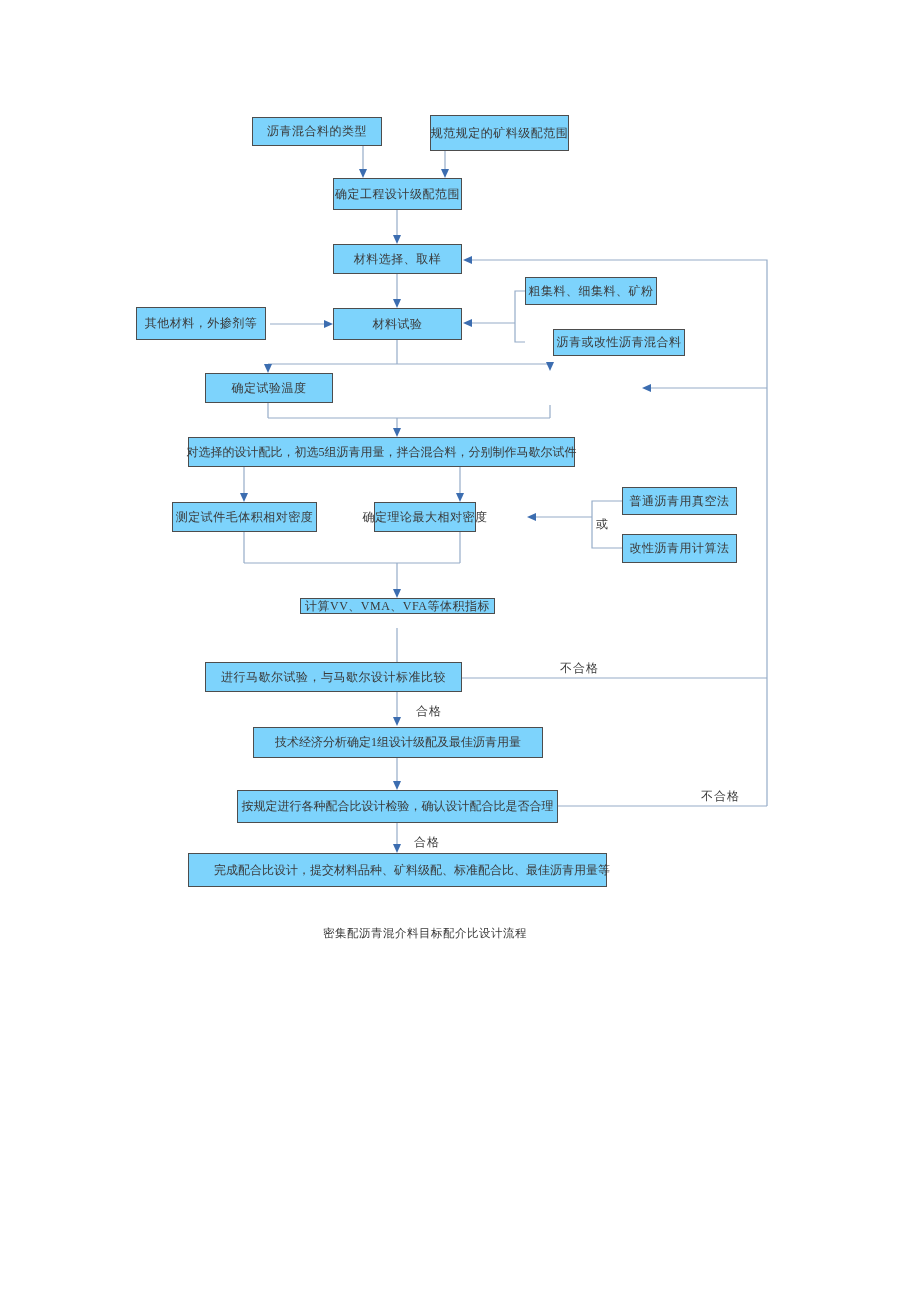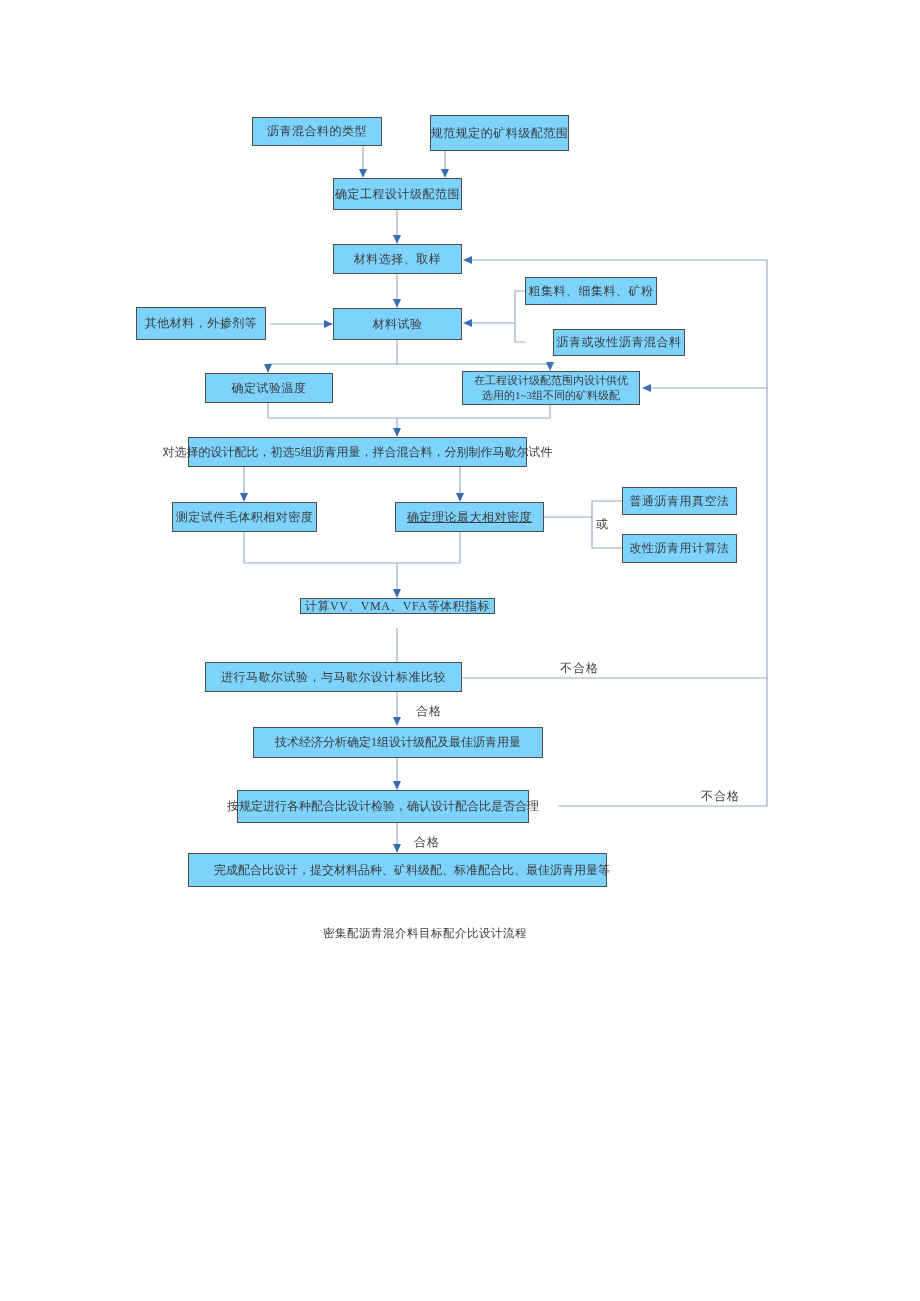--- a/index.html
+++ b/index.html
@@ -136,42 +136,38 @@
   <div class="node" style="left:333px; top:308px; width:129px; height:32px;">材料试验</div>
 
   <div class="node" style="left:525px; top:277px; width:132px; height:28px;">粗集料、细集料、矿粉</div>
 
   <div class="node" style="left:525px; top:329px; width:132px; height:27px;margin-left:28px;">沥青或改性沥青混合料</div>
 
   <div class="node" style="left:136px; top:307px; width:130px; height:33px;">其他材料，外掺剂等</div>
 
   <div class="node" style="left:205px; top:373px; width:128px; height:30px;">确定试验温度</div>
 
-  <div class="node two-line" style="left:462px; top:371px; width:178px; height:34px;">
-    <span>在工程设计级配范围内设计供优</span>
-    <span>选用的1~3组不同的矿料级配</span>
-  </div>
 
-  <div class="node wide" style="left:188px; top:437px; width:339px; height:30px;">对选择的设计配比，初选5组沥青用量，拌合混合料，分别制作马歇尔试件</div>
+  <div class="node wide" style="left:188px; top:437px; width:387px; height:30px;">对选择的设计配比，初选5组沥青用量，拌合混合料，分别制作马歇尔试件</div>
 
   <div class="node" style="left:172px; top:502px; width:145px; height:30px;">测定试件毛体积相对密度</div>
 
-  <div class="node" style="left:395px; top:502px; width:149px; height:30px;text-decoration:underline;">确定理论最大相对密度</div>
+  <div class="node" style="left:374px; top:502px; width:102px; height:30px;">确定理论最大相对密度</div>
 
   <div class="node" style="left:622px; top:487px; width:115px; height:28px;">普通沥青用真空法</div>
 
   <div class="node" style="left:622px; top:534px; width:115px; height:29px;">改性沥青用计算法</div>
 
   <div class="node" style="left:300px; top:598px; width:195px; height:16px;">计算VV、VMA、VFA等体积指标</div>
 
   <div class="node" style="left:205px; top:662px; width:257px; height:30px;">进行马歇尔试验，与马歇尔设计标准比较</div>
 
   <div class="node wide" style="left:253px; top:727px; width:290px; height:31px;">技术经济分析确定1组设计级配及最佳沥青用量</div>
 
-  <div class="node wide" style="left:237px; top:790px; width:292px; height:33px;">按规定进行各种配合比设计检验，确认设计配合比是否合理</div>
+  <div class="node wide" style="left:237px; top:790px; width:321px; height:33px;">按规定进行各种配合比设计检验，确认设计配合比是否合理</div>
 
   <div class="node wide" style="left:188px; top:853px; width:419px; height:34px;padding-left:29px;">完成配合比设计，提交材料品种、矿料级配、标准配合比、最佳沥青用量等</div>
 
   <span class="edge-label" style="left:596px; top:516px; letter-spacing:0;">或</span>
 
   <span class="edge-label" style="left:560px; top:660px;">不合格</span>
 
   <span class="edge-label" style="left:416px; top:703px;">合格</span>
 
   <span class="edge-label" style="left:701px; top:788px;">不合格</span>

